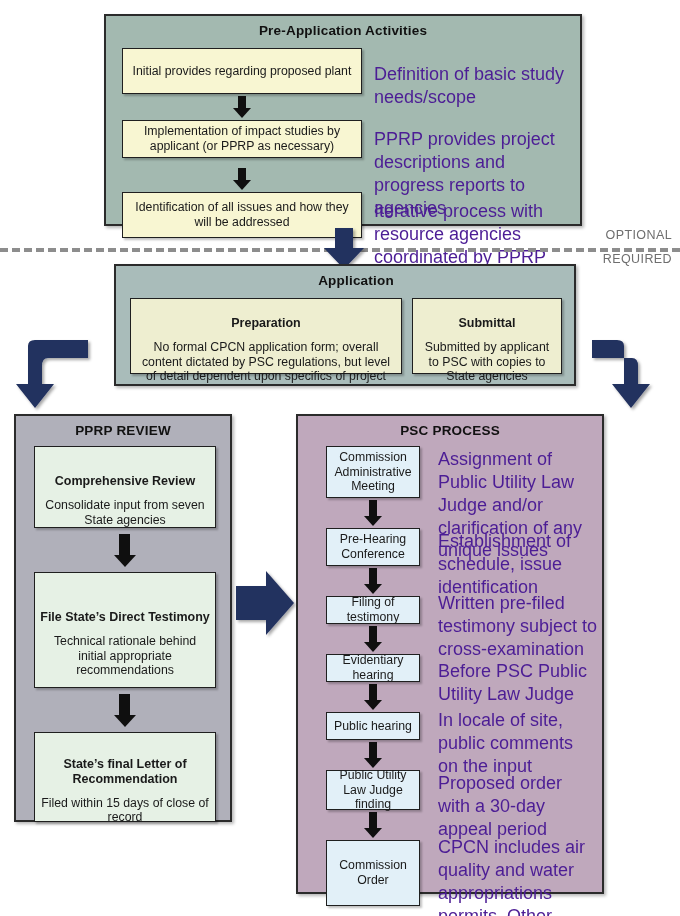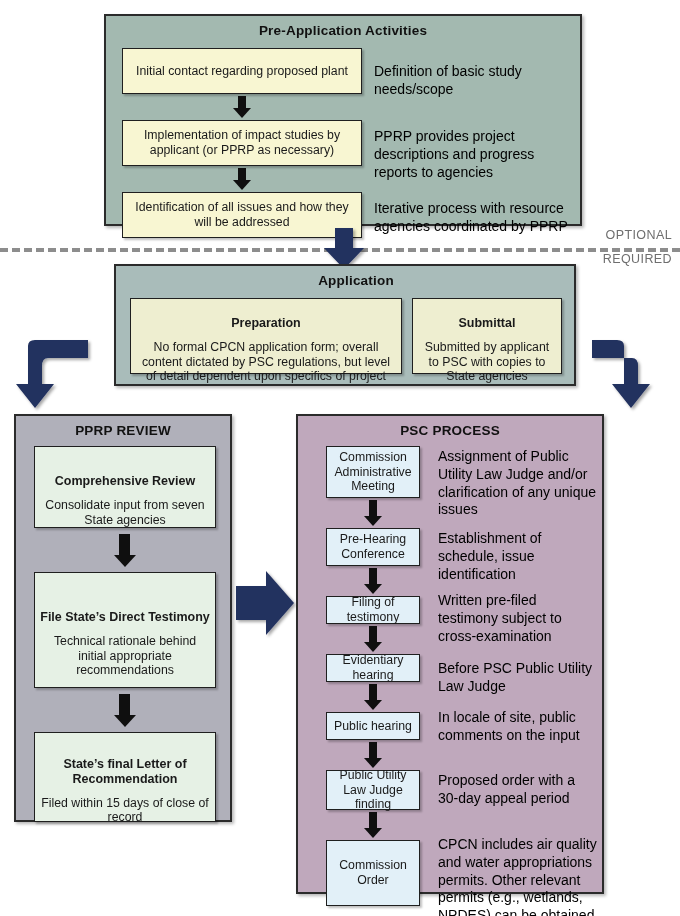--- a/index.html
+++ b/index.html
@@ -64,23 +64,23 @@
   .box .bx-body {
     font-size: 12.3px;
     line-height: 1.2;
     padding: 0 6px;
   }
   .box .bx-head + .bx-body { margin-top: 9px; }
 
   
   .side-note {
     position: absolute;
-    font-size: 14px;
+    font-size: 18px;
     line-height: 1.27;
-    color: #000000;
+    color: #4c1d95;
   }
 
   
   .arrow-down {
     position: absolute;
     width: 18px;
   }
   .arrow-down .shaft {
     position: absolute;
     left: 5px;
@@ -121,30 +121,30 @@
   .psc-box { font-size: 12.3px; line-height: 1.2; }
 </style>
 </head>
 <body>
 
 <div class="panel" id="preapp-panel" style="left:104px; top:14px; width:478px; height:212px;">
 
   <div class="panel-title">Pre-Application Activities</div>
 
   <div class="box box-cream" style="left:16px; top:32px; width:240px; height:46px;">
-    <div class="bx-body">Initial contact regarding proposed plant</div>
+    <div class="bx-body">Initial provides regarding proposed plant</div>
   </div>
   <div class="side-note" style="left:268px; top:47px; width:200px;">Definition of basic study needs/scope</div>
 
   <div class="arrow-down" style="left:127px; top:80px; height:22px;">
     <div class="shaft" style="height:12px;"></div>
     <div class="head" style="top:12px;"></div>
   </div>
 
-  <div class="box box-cream" style="left:16px; top:104px; width:240px; height:46px;">
+  <div class="box box-cream" style="left:16px; top:104px; width:240px; height:38px;">
     <div class="bx-body">Implementation of impact studies by applicant (or PPRP as necessary)</div>
   </div>
   <div class="side-note" style="left:268px; top:112px; width:202px;">PPRP provides project descriptions and progress reports to agencies</div>
 
   <div class="arrow-down" style="left:127px; top:152px; height:22px;">
     <div class="shaft" style="height:12px;"></div>
     <div class="head" style="top:12px;"></div>
   </div>
 
   <div class="box box-cream" style="left:16px; top:176px; width:240px; height:46px;">

